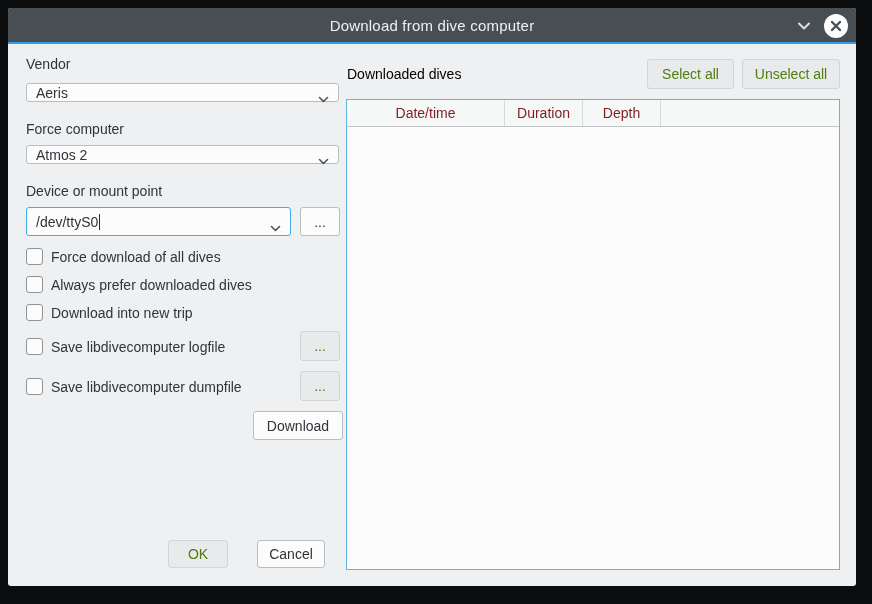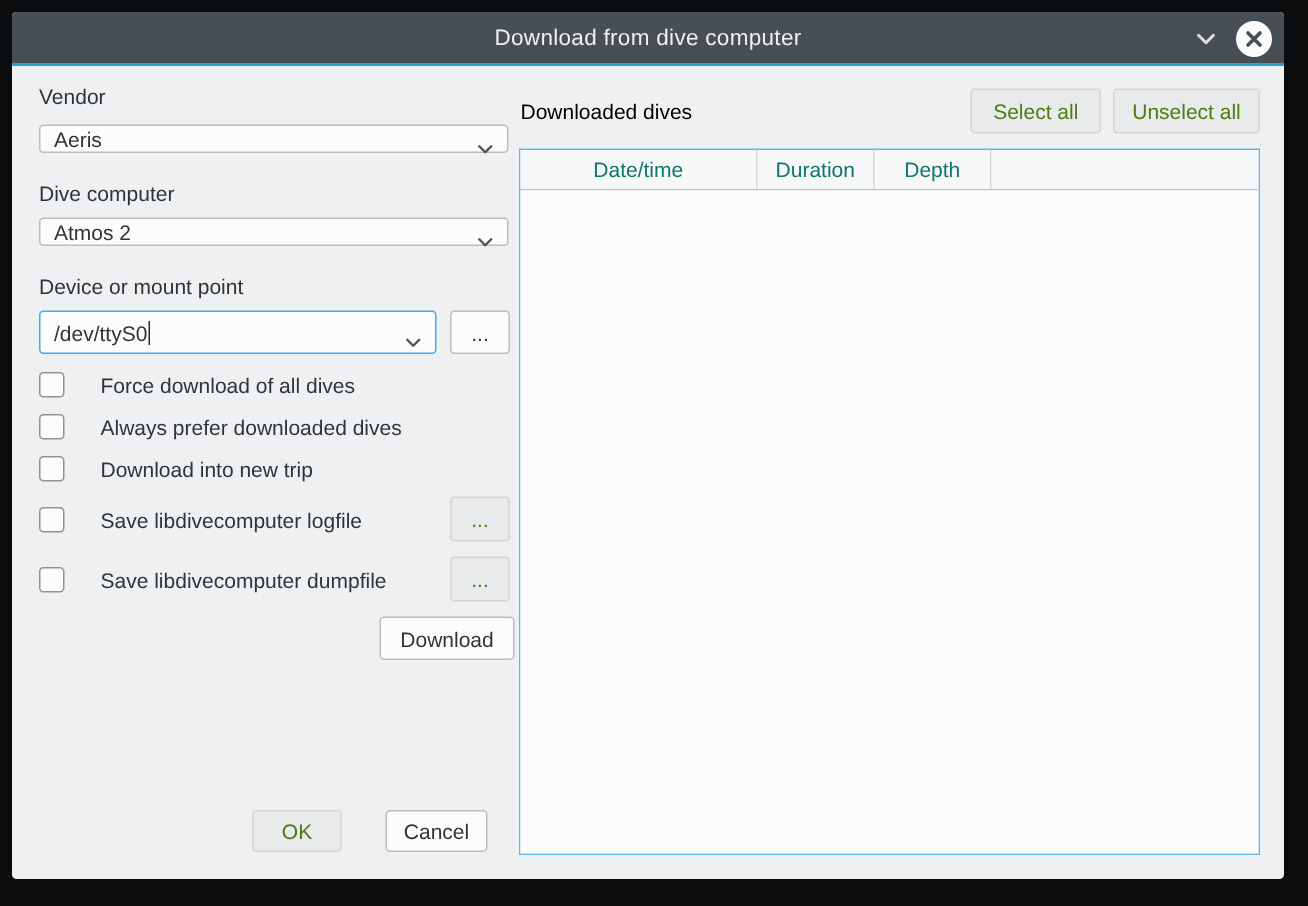--- a/index.html
+++ b/index.html
@@ -45,36 +45,36 @@
   .caret { display:inline-block; width:1px; height:16px; background:#24282c; margin-left:1px; }
   .btn {
     position:absolute; background:#fcfcfc;
     border:1px solid #b9bdc0; border-radius:3px;
     font-size:14px; color:#2f343a; font-family:"Liberation Sans", sans-serif;
     display:flex; align-items:center; justify-content:center; cursor:pointer;
   }
   .btn.disabled {
     background:#e9eaeb; border-color:#d2d4d6; color:#4d7c0f; cursor:default;
   }
-  .cbrow { position:absolute; display:flex; align-items:center; gap:24px; cursor:pointer; }
+  .cbrow { position:absolute; display:flex; align-items:center; gap:8px; cursor:pointer; }
   .cbbox {
     width:17px; height:17px; background:#fcfcfc;
     border:1px solid #8f9396; border-radius:3px; flex:0 0 auto;
   }
   .cbrow .cblabel { font-size:14px; color:#2f343a; white-space:nowrap; }
   
   .panel-title { position:absolute; font-size:14px; color:#000000; }
   .dive-table {
     position:absolute; left:338px; top:91px; width:494px; height:471px;
     background:#fcfcfc; border:1px solid #5fb5e5;
   }
   .thead { display:flex; height:27px; background:#f6f7f7; border-bottom:1px solid #c2c4c5; }
   .th {
     display:flex; align-items:center; justify-content:center;
-    font-size:14px; color:#0f766e; border-right:1px solid #d8d9da;
+    font-size:14px; color:#7f1d1d; border-right:1px solid #d8d9da;
   }
   .th:last-child { border-right:none; }
   .th.c0 { width:158px; } .th.c1 { width:78px; } .th.c2 { width:78px; } .th.c3 { flex:1; }
   .tbody { height:calc(100% - 27px); background:#fcfcfc; }
 </style>
 </head>
 <body>
 
 <div class="dialog">
 
@@ -97,21 +97,21 @@
   <div class="flabel" style="left:18px; top:48px;">Vendor</div>
   <div class="combo" style="left:18px; top:75px; width:313px;">
     <span>Aeris</span>
     <span class="chev">
       <svg width="11" height="7" viewBox="0 0 11 7">
           <polyline points="1.5,1.5 5.5,5.5 9.5,1.5" fill="none" stroke="#4d5257" stroke-width="1.6" stroke-linecap="round" stroke-linejoin="round"></polyline>
         </svg>
     </span>
   </div>
 
-  <div class="flabel" style="left:18px; top:113px;">Dive computer</div>
+  <div class="flabel" style="left:18px; top:113px;">Force computer</div>
   <div class="combo" style="left:18px; top:137px; width:313px;">
     <span>Atmos 2</span>
     <span class="chev">
       <svg width="11" height="7" viewBox="0 0 11 7">
           <polyline points="1.5,1.5 5.5,5.5 9.5,1.5" fill="none" stroke="#4d5257" stroke-width="1.6" stroke-linecap="round" stroke-linejoin="round"></polyline>
         </svg>
     </span>
   </div>
 
   <div class="flabel" style="left:18px; top:175px;">Device or mount point</div>

